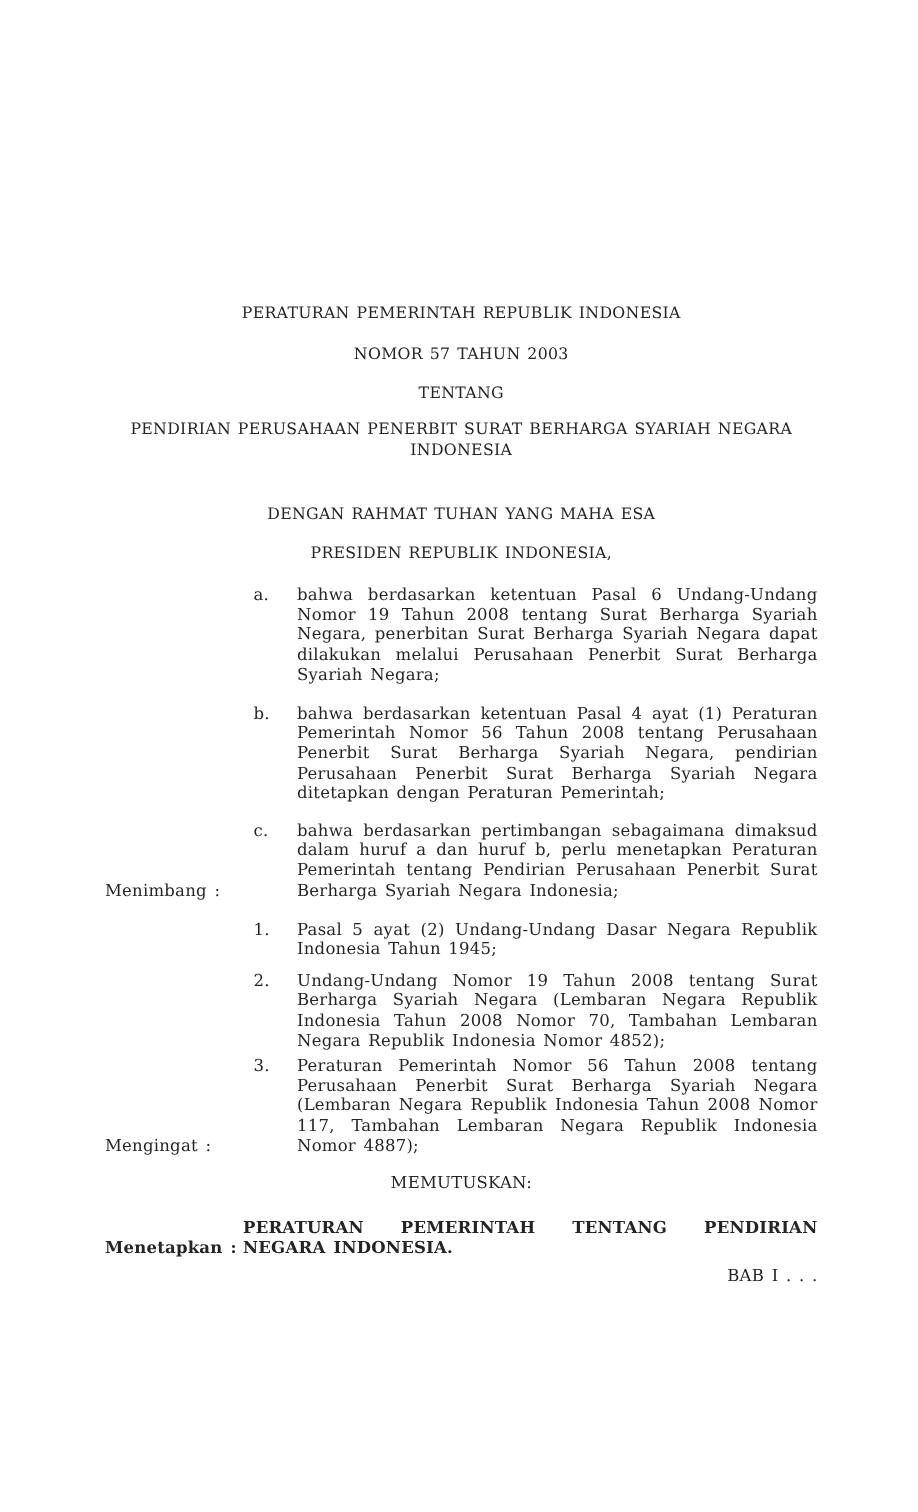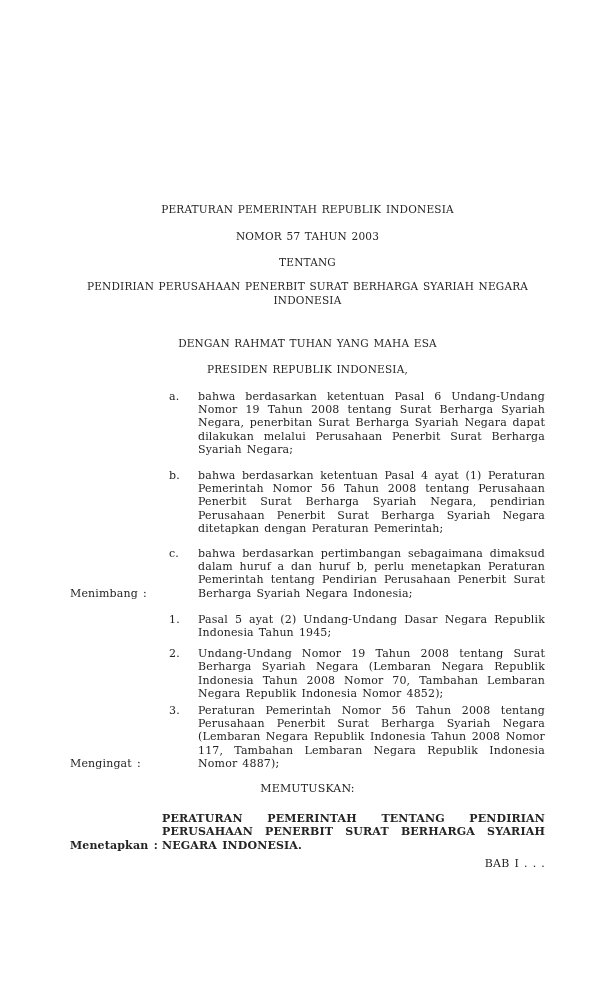--- a/index.html
+++ b/index.html
@@ -152,27 +152,20 @@
 
     <div class="section mt17">
       <div class="label"><span>Menetapkan</span> <span>:</span></div>
       <div class="menetapkan-body">
         <div class="jline">
             <span>PERATURAN</span>
             <span>PEMERINTAH</span>
             <span>TENTANG</span>
             <span>PENDIRIAN</span>
           </div>
-        <div class="jline">
-            <span>PERUSAHAAN</span>
-            <span>PENERBIT</span>
-            <span>SURAT</span>
-            <span>BERHARGA</span>
-            <span>SYARIAH</span>
-          </div>
         <div class="jlast">NEGARA INDONESIA.</div>
       </div>
     </div>
 
     <div class="catchword mt5">BAB I . . .</div>
 
   </div>
 </div>
 
 </body></html>

